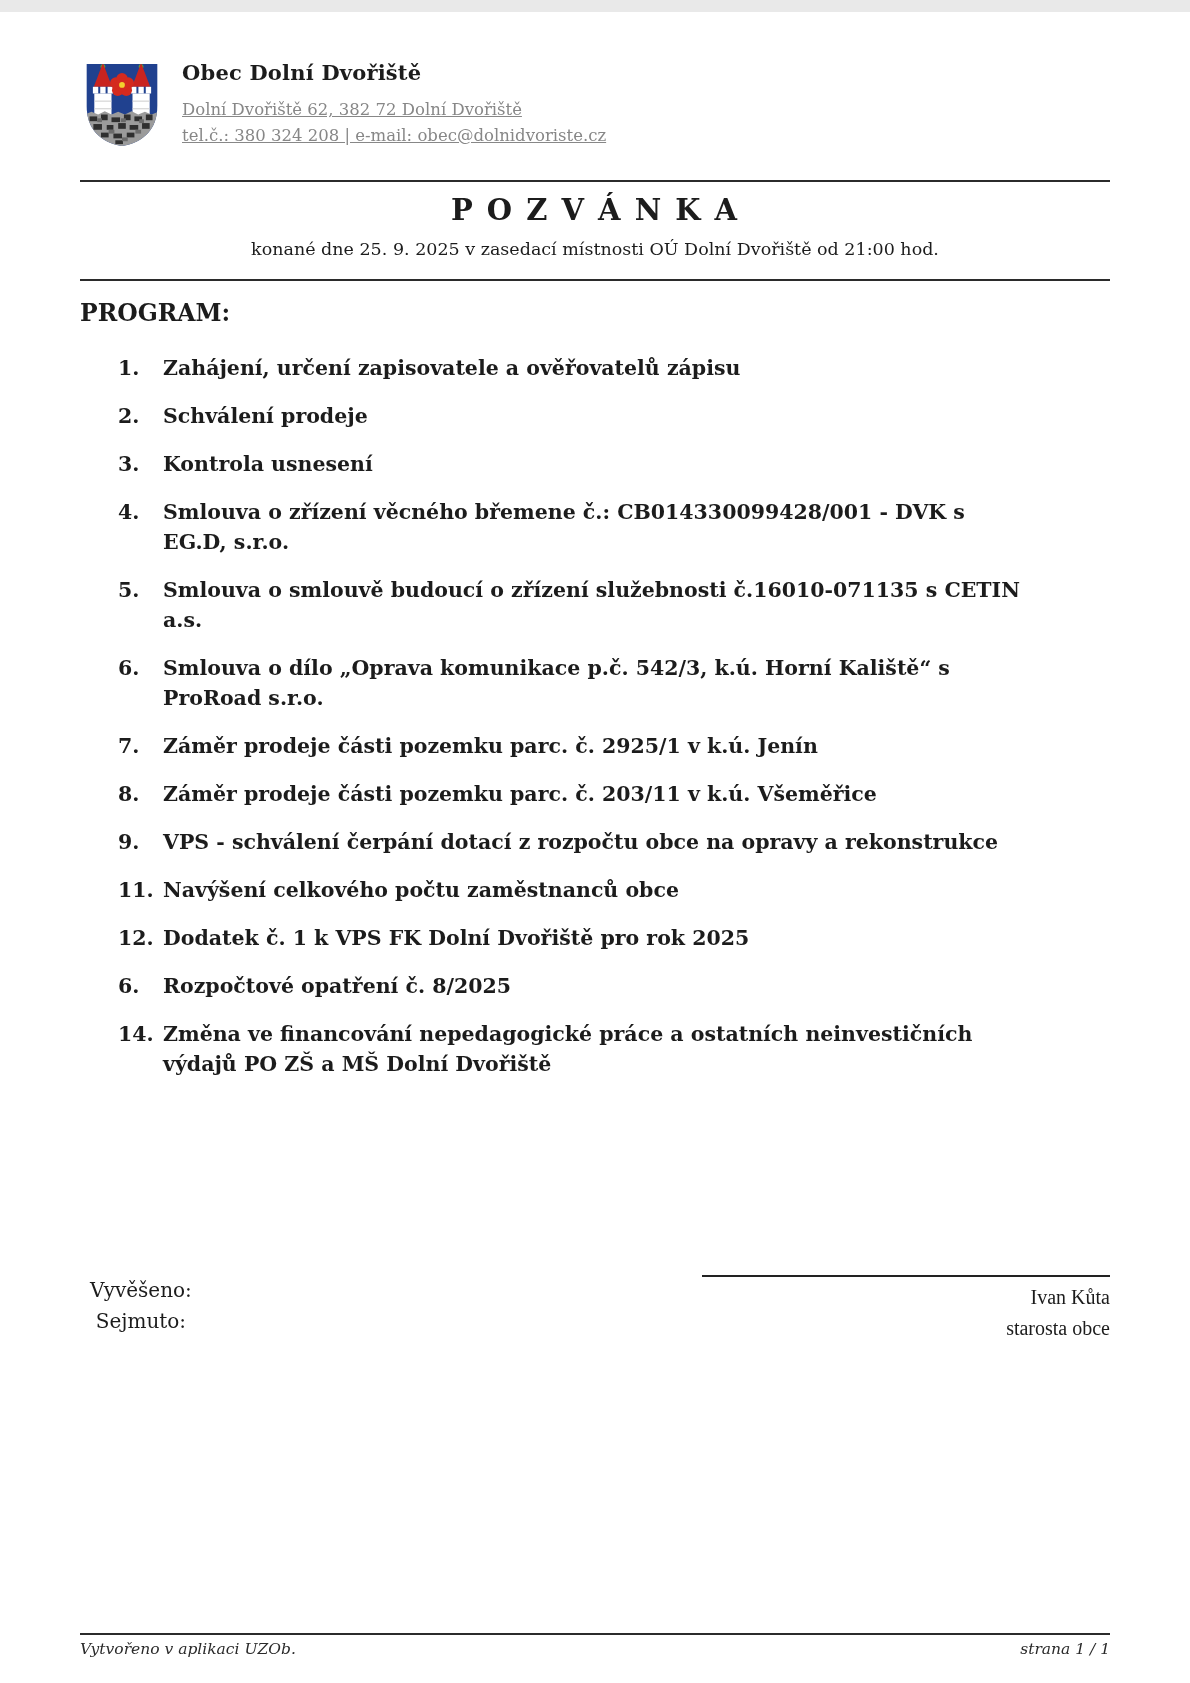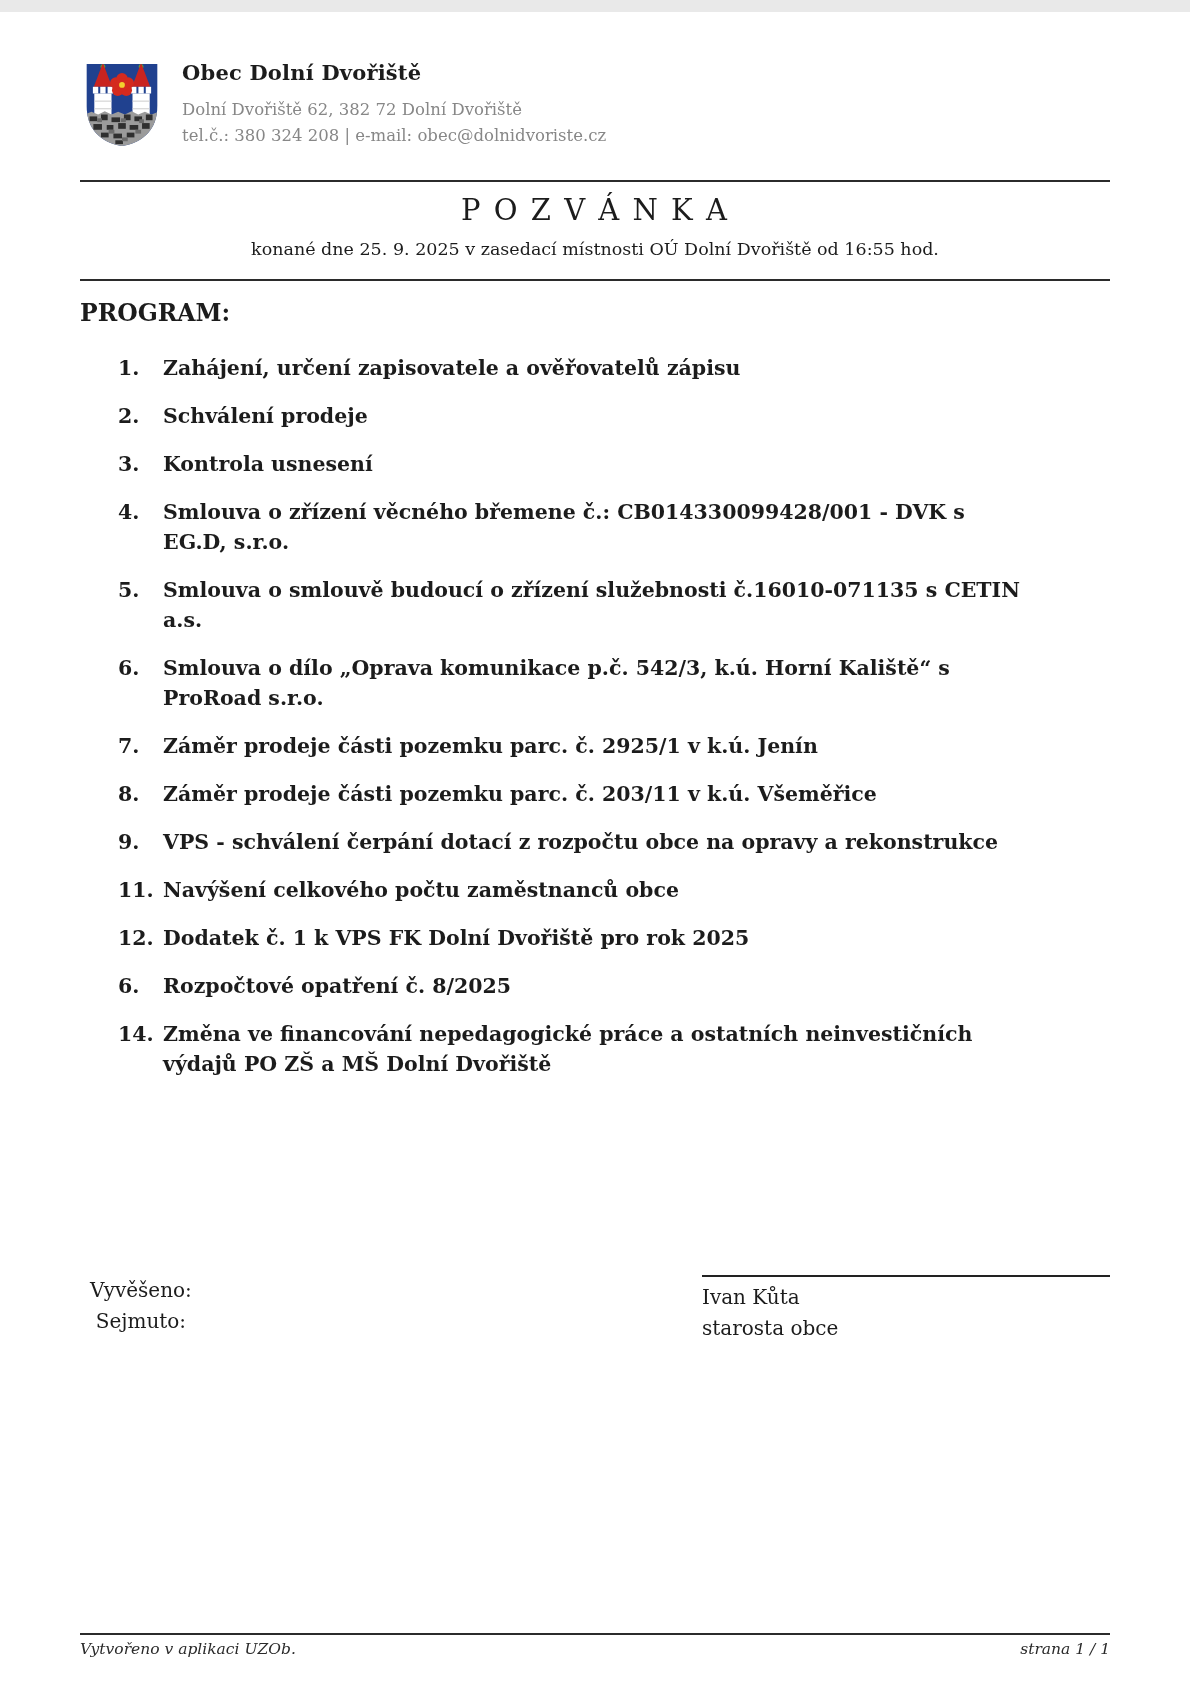--- a/index.html
+++ b/index.html
@@ -29,32 +29,33 @@
   .org-name {
     font-size: 21px;
     font-weight: bold;
     letter-spacing: 0.2px;
   }
   .org-address {
     margin-top: 12px;
     font-size: 16.5px;
     line-height: 1.55;
     color: #878787;
+    text-decoration: underline;
   }
 
   
   .title-block {
     text-align: center;
     padding-top: 12px;
     padding-bottom: 20px;
     border-bottom: 2px solid #2b2b2b;
   }
   .doc-title {
     font-size: 29px;
-    font-weight: normal;
+    font-weight: bold;
     letter-spacing: 2px;
     line-height: 1.15;
   }
   .doc-subtitle {
     margin-top: 13px;
     font-size: 21px;
     font-weight: bold;
   }
   .doc-details {
     margin-top: 12px;
@@ -96,24 +97,25 @@
   }
   .posting-block {
     margin-left: 10px;
     font-size: 20px;
     line-height: 31px;
     text-align: center;
   }
   .signature-block {
     width: 408px;
     border-top: 2px solid #222;
-    text-align: left;
+    text-align: right;
     padding-top: 5px;
     font-size: 20px;
     line-height: 31px;
+    font-family: Liberation Serif, serif;
   }
 
   
   .page-footer {
     position: absolute;
     left: 80px;
     top: 1621px;
     width: 1030px;
     border-top: 2px solid #2b2b2b;
     display: flex;
@@ -204,21 +206,21 @@
         <div class="org-name">Obec Dolní Dvořiště</div>
         <div class="org-address">
           <div>Dolní Dvořiště 62, 382 72 Dolní Dvořiště</div>
           <div>tel.č.: 380 324 208 | e-mail: obec@dolnidvoriste.cz</div>
         </div>
       </div>
     </div>
 
     <div class="title-block">
       <div class="doc-title">P O Z V Á N K A</div>
-      <div class="doc-details">konané dne 25. 9. 2025 v zasedací místnosti OÚ Dolní Dvořiště od 16:55 hod.</div>
+      <div class="doc-details">konané dne 25. 9. 2025 v zasedací místnosti OÚ Dolní Dvořiště od 21:00 hod.</div>
     </div>
 
     <div class="program-heading">PROGRAM:</div>
 
     <ol class="program-list">
       <li><span class="num">1.</span><span>Zahájení, určení zapisovatele a ověřovatelů zápisu</span></li>
       <li><span class="num">2.</span><span>Schválení prodeje</span></li>
       <li><span class="num">3.</span><span>Kontrola usnesení</span></li>
       <li><span class="num">4.</span><span>Smlouva o zřízení věcného břemene č.: CB014330099428/001 - DVK s EG.D, s.r.o.</span></li>
       <li><span class="num">5.</span><span>Smlouva o smlouvě budoucí o zřízení služebnosti č.16010-071135 s CETIN a.s.</span></li>

